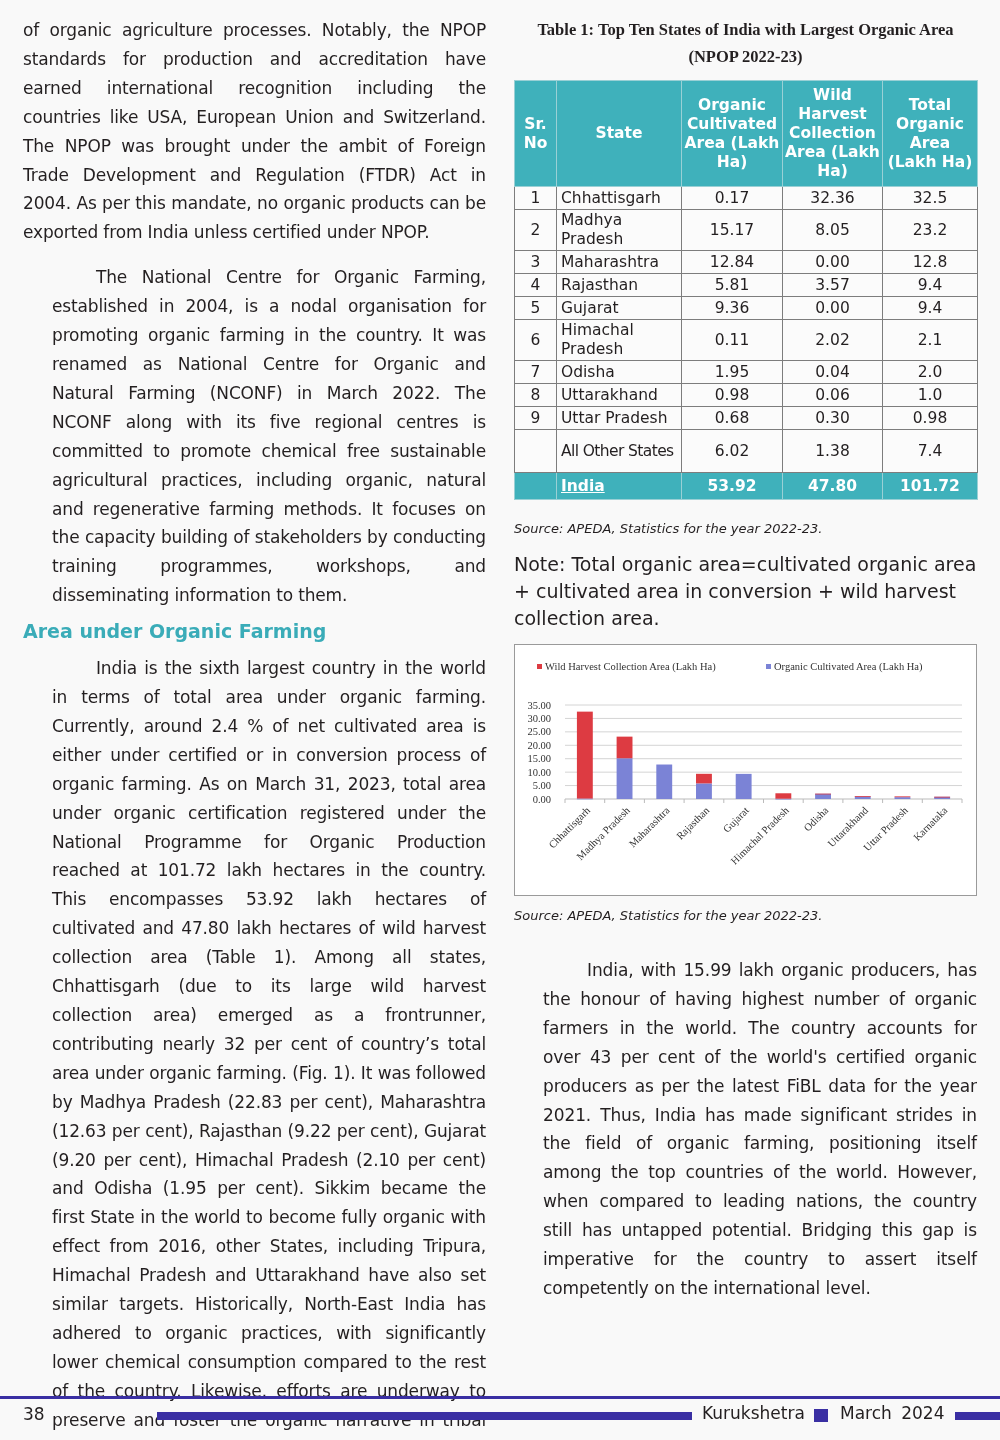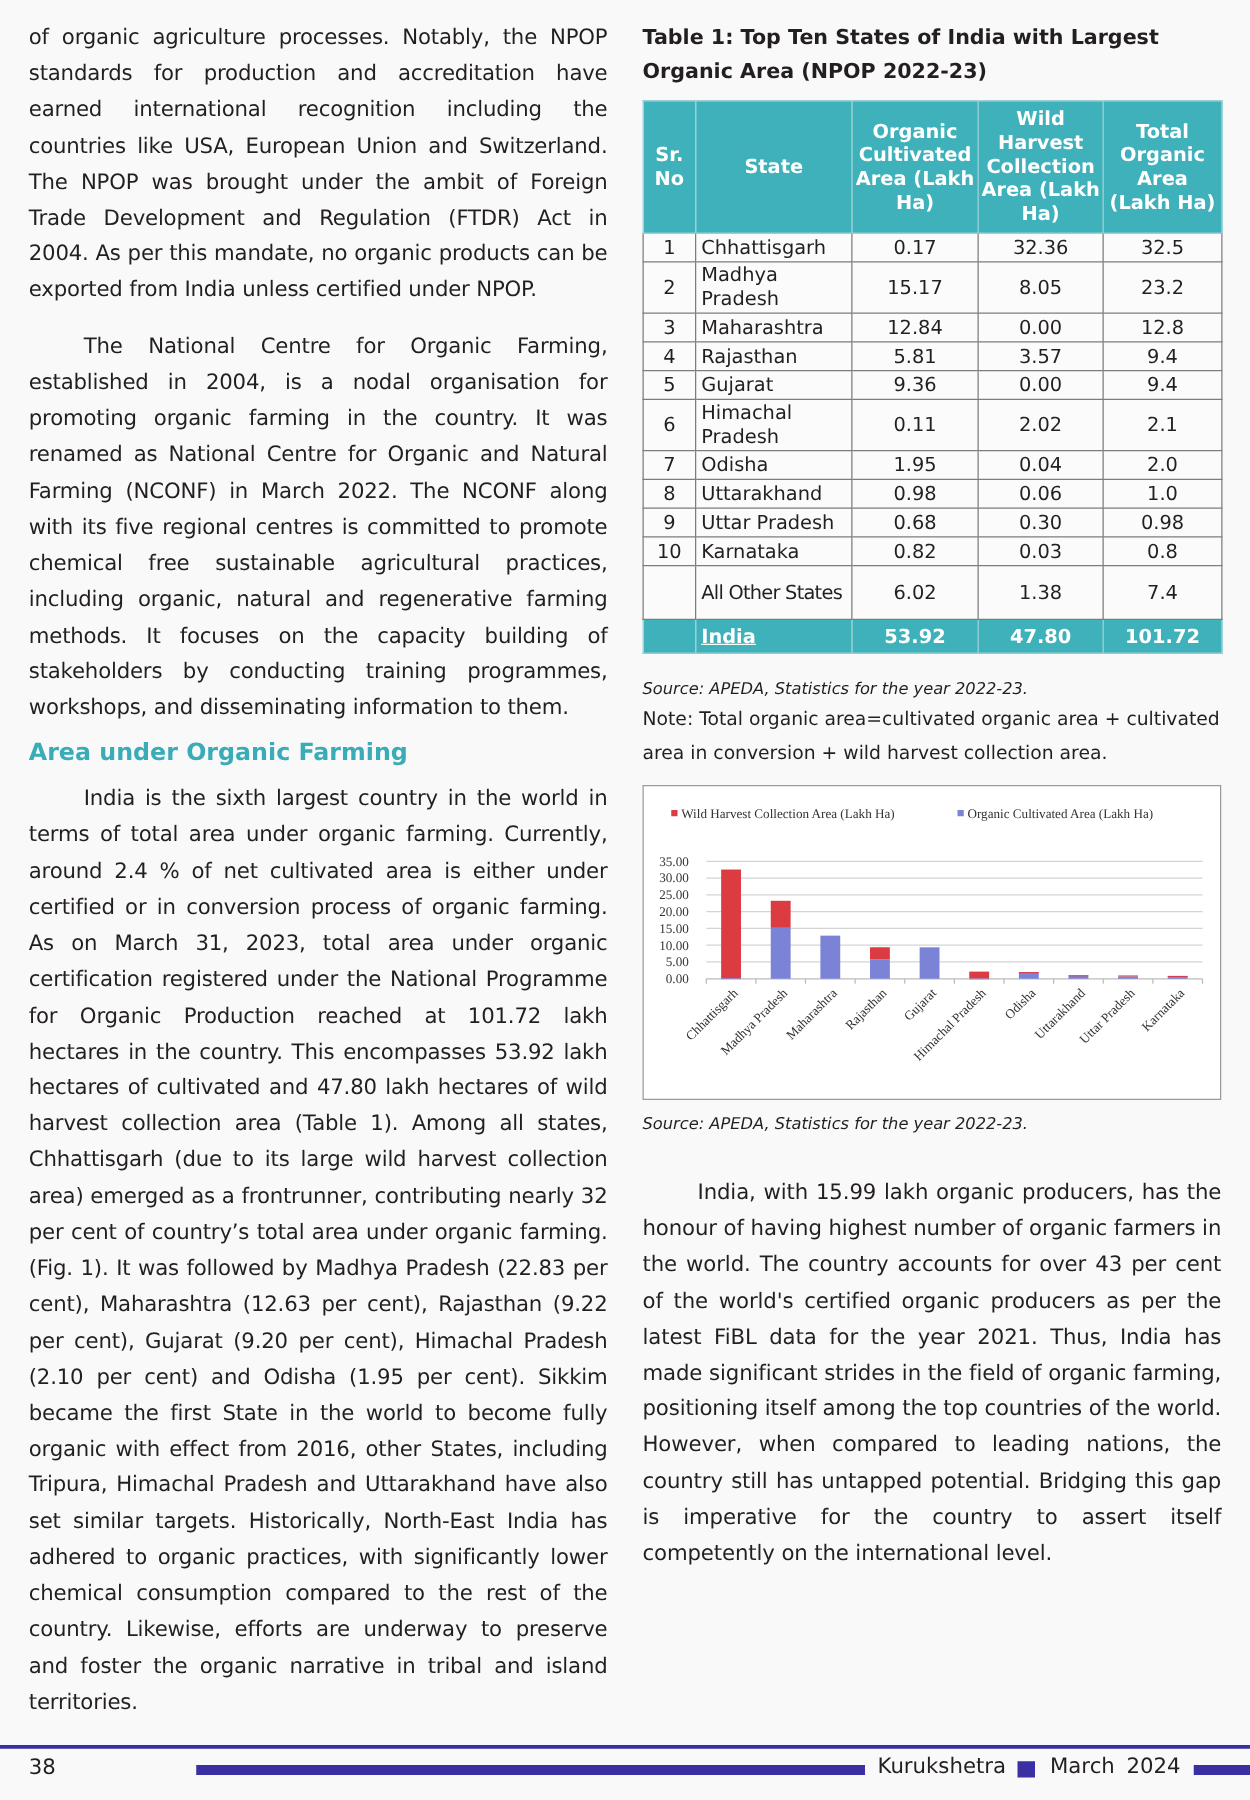--- a/index.html
+++ b/index.html
@@ -7,29 +7,29 @@
     width: 1000px; height: 1440px; position: relative; overflow: hidden;
     background: #f9f9f9; color: #231f20;
     font-family: "DejaVu Sans", sans-serif;
   }
   .col-left { position: absolute; left: 23px; top: 16px; width: 463px; }
   .col-right { position: absolute; left: 514px; top: 16px; width: 463px; }
   p.body {
     margin: 0; font-size: 17px; line-height: 28.9px; text-align: justify;
     letter-spacing: -0.15px; word-spacing: 0px;
   }
-  p.indent { text-indent: 44px; }
+  p.indent { text-indent: 44px; margin-left: 29px; }
   .gap { height: 16px; }
   h2.section {
     margin: 8px 0 10px 0; font-size: 19px; font-weight: bold; color: #3aacb8;
     line-height: 26px;
   }
   .caption-title {
-    font-weight: bold; font-size: 16.5px; line-height: 27px;
-    margin: 0 0 10px 0; color: #231f20;
+    text-align: center; font-weight: bold; font-size: 16.5px; line-height: 27px;
+    margin: 0 0 10px 0; color: #231f20; font-family: Liberation Serif, serif;
   }
   table.data {
     border-collapse: collapse; width: 463px; font-size: 15.5px; table-layout: fixed;
   }
   table.data th {
     background: #3fb1bb; color: #fff; font-weight: bold; font-size: 15.5px;
     line-height: 19px; border: 1px solid #9ad0d5; padding: 4px 2px;
     text-align: center; vertical-align: middle;
   }
   table.data td {
@@ -40,21 +40,21 @@
   table.data td.sr { text-align: center; }
   table.data tr.tall td { height: 40px; }
   table.data tr.other td { height: 42px; }
   table.data tr.other td.state { letter-spacing: -0.6px; margin-top: 16px; }
   table.data tr.total td {
     background: #3fb1bb; color: #fff; font-weight: bold; height: 26px;
     border-color: #9ad0d5;
   }
   table.data tr.total td.state { text-align: left; text-decoration: underline; }
   .source { font-style: italic; font-size: 13px; margin: 19px 0 0 0; line-height: 20px; }
-  .note { font-size: 15px; line-height: 27px; margin: 0 0 12px 0; }
+  .note { font-size: 19px; line-height: 27px; margin: 12px 0 12px 0; }
   .chart-box {
     width: 461px; height: 250px; border: 1px solid #9a9a9a; background: #fff;
     position: relative; margin-top: 8px;
   }
   .chart-box svg { position: absolute; left: 0; top: 0; }
   .footer-line { position: absolute; left: 0; top: 1396px; width: 1000px; height: 3px; background: #3a2fa3; }
   .page-num { position: absolute; left: 23px; top: 1404px; font-size: 17px; color: #231f20; }
   .footer-bar1 { position: absolute; left: 157px; top: 1412px; width: 535px; height: 8px; background: #3a2fa3; }
   .footer-pub { position: absolute; left: 702px; top: 1403px; font-size: 17px; color: #231f20; }
   .footer-sq { position: absolute; left: 814px; top: 1409px; width: 14px; height: 13px; background: #3a2fa3; }
@@ -148,27 +148,20 @@
           <td>0.98</td>
           <td>0.06</td>
           <td>1.0</td>
         </tr>
         <tr>
           <td class="sr">9</td>
           <td class="state">Uttar Pradesh</td>
           <td>0.68</td>
           <td>0.30</td>
           <td>0.98</td>
-        </tr>
-        <tr>
-          <td class="sr">10</td>
-          <td class="state">Karnataka</td>
-          <td>0.82</td>
-          <td>0.03</td>
-          <td>0.8</td>
         </tr>
         <tr class="other">
           <td class="sr"></td>
           <td class="state">All Other States</td>
           <td>6.02</td>
           <td>1.38</td>
           <td>7.4</td>
         </tr>
         <tr class="total">
           <td></td>

